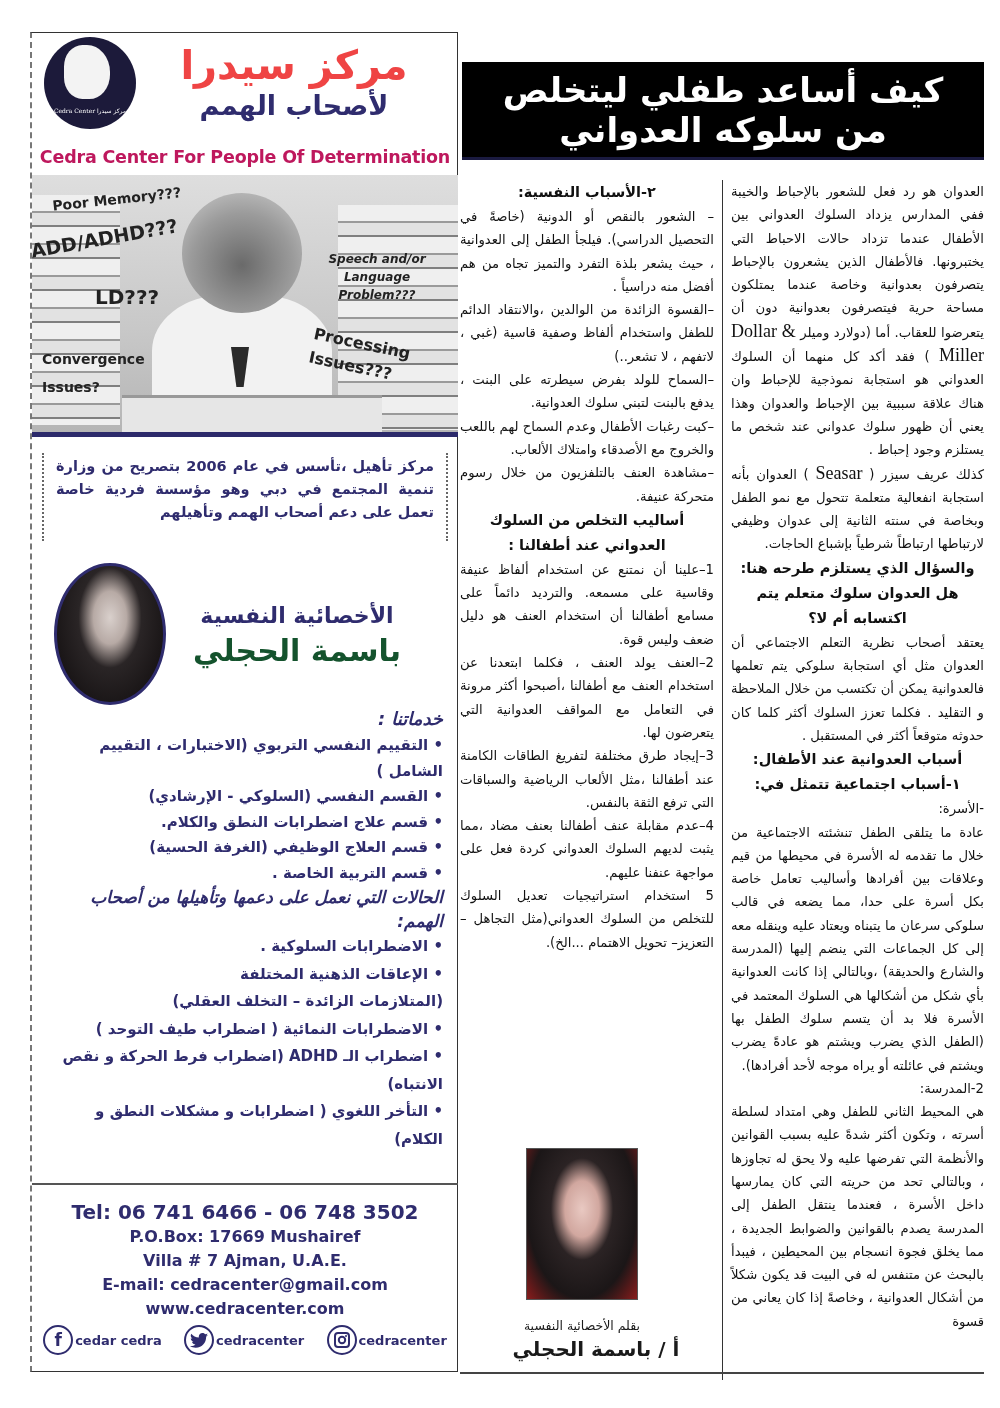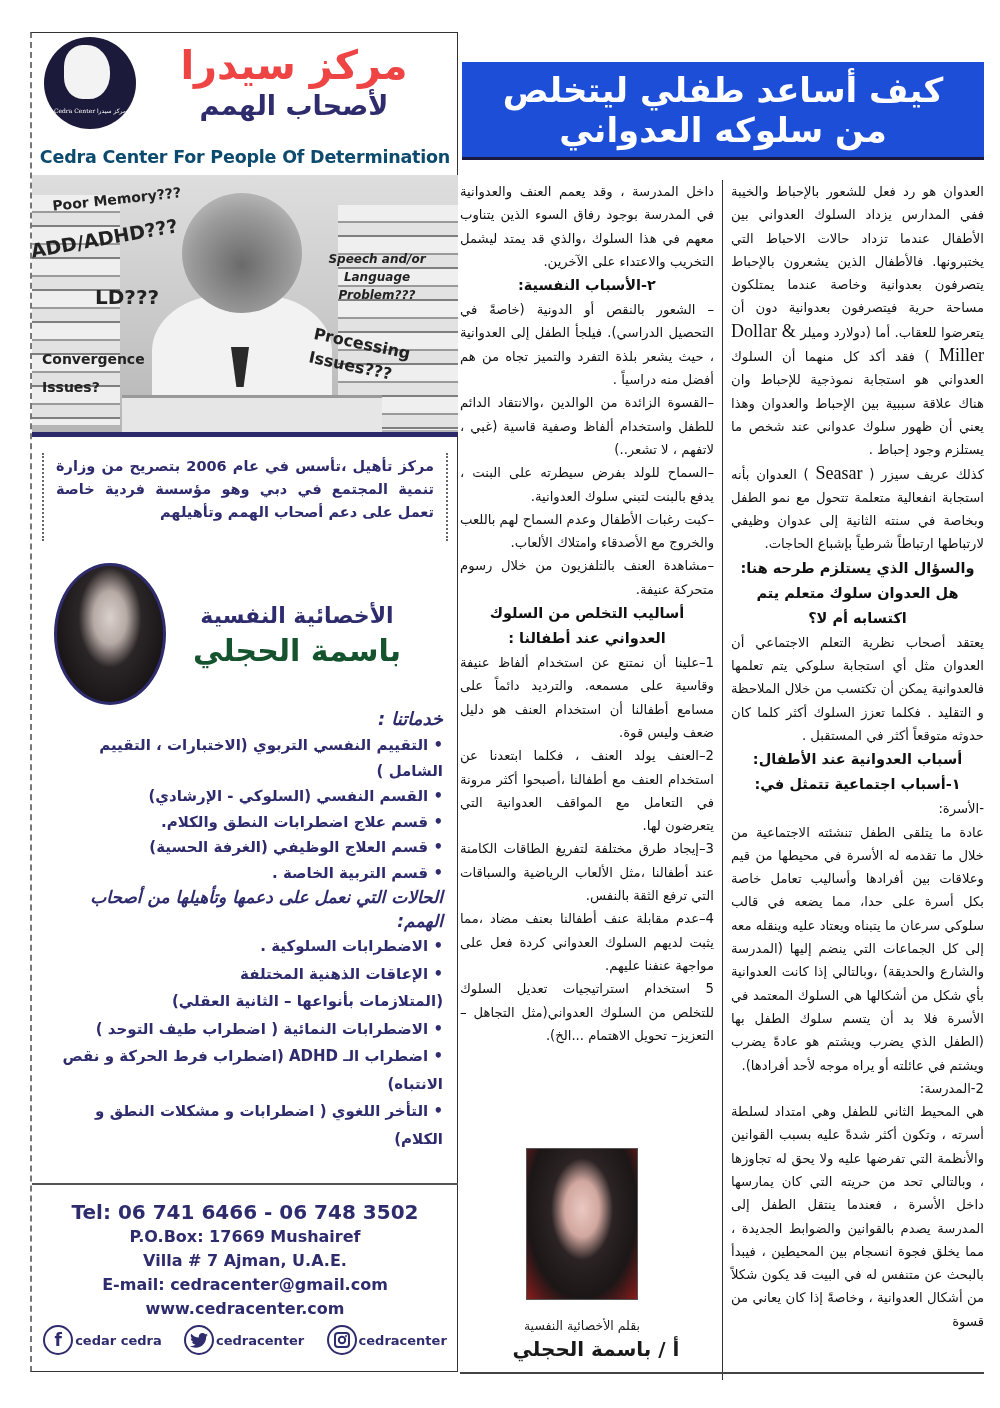--- a/index.html
+++ b/index.html
@@ -7,21 +7,21 @@
   body { position: relative; font-family: "DejaVu Sans", sans-serif; color: #1a1a1a; }
 
   
   .ad { position: absolute; left: 30px; top: 32px; width: 428px; height: 1340px; border: 1px solid #333; border-left: 2px dashed #777; }
   .ad-header { position: absolute; left: 0; top: 0; width: 426px; height: 142px; }
   .logo { position: absolute; left: 12px; top: 4px; width: 92px; height: 92px; border-radius: 50%; background: #1c1a3a; overflow: hidden; }
   .logo .head { position: absolute; left: 20px; top: 8px; width: 46px; height: 54px; border-radius: 40% 50% 45% 40%; background: #f3f3f3; }
   .logo .cap { position: absolute; left: 6px; top: 70px; width: 80px; font-size: 6px; color: #fff; text-align: center; font-family: "DejaVu Serif", serif; }
   .ad-title-ar { position: absolute; right: 14px; top: 10px; width: 300px; text-align: center; direction: rtl; color: #ef4444; font-weight: bold; font-size: 40px; line-height: 44px; letter-spacing: 2px; }
   .ad-sub-ar { position: absolute; right: 14px; top: 56px; width: 300px; text-align: center; direction: rtl; color: #2f2c6e; font-weight: bold; font-size: 27px; line-height: 34px; }
-  .ad-title-en { position: absolute; left: 0; top: 114px; width: 426px; text-align: center; color: #0c4a6e; font-weight: bold; font-size: 17.5px; font-family: "DejaVu Sans", sans-serif; letter-spacing: -0.2px; }
+  .ad-title-en { position: absolute; left: 0; top: 114px; width: 426px; text-align: center; color: #be185d; font-weight: bold; font-size: 17.5px; font-family: "DejaVu Sans", sans-serif; letter-spacing: -0.2px; }
 
   .poster { position: absolute; left: 0; top: 142px; width: 426px; height: 262px; background: linear-gradient(180deg,#dedede 0%,#c8c8c8 60%,#b5b5b5 100%); overflow: hidden; border-bottom: 5px solid #2c2a6b; }
   .poster .books-l, .poster .books-r { position: absolute; background: repeating-linear-gradient(180deg,#efefef 0 16px,#9a9a9a 16px 18px,#e2e2e2 18px 30px,#7f7f7f 30px 32px); }
   .poster .books-l { left: 0; top: 20px; width: 88px; height: 230px; }
   .poster .books-r { right: 0; top: 30px; width: 120px; height: 225px; }
   .poster .kid-head { position: absolute; left: 150px; top: 18px; width: 120px; height: 120px; border-radius: 50%; background: radial-gradient(circle at 50% 60%,#6a6a6a 0%,#9b9b9b 55%,#cfcfcf 100%); }
   .poster .kid-body { position: absolute; left: 120px; top: 120px; width: 180px; height: 140px; border-radius: 40% 40% 0 0; background: #f2f2f2; }
   .poster .tie { position: absolute; left: 199px; top: 172px; width: 18px; height: 40px; background: #2a2a2a; clip-path: polygon(0 0,100% 0,70% 100%,30% 100%); }
   .poster .desk { position: absolute; left: 90px; top: 220px; width: 260px; height: 40px; background: #e6e6e6; border-top: 3px solid #999; }
   .ptxt { position: absolute; font-weight: bold; color: #222; font-family: "DejaVu Sans", sans-serif; white-space: nowrap; }
@@ -49,21 +49,21 @@
   .cases li.cont::before { content: ""; }
 
   .contact { position: absolute; left: 0; top: 1150px; width: 426px; height: 188px; border-top: 2px solid #555; text-align: center; color: #2f2c6e; font-weight: bold; font-family: "DejaVu Sans", sans-serif; }
   .tel { margin-top: 14px; font-size: 20px; line-height: 26px; }
   .addr { font-size: 16px; line-height: 24px; }
   .social { position: absolute; left: 0; top: 140px; width: 426px; display: flex; justify-content: space-around; align-items: center; font-size: 13px; }
   .social .item { display: flex; align-items: center; gap: 2px; }
   .circle { width: 30px; height: 30px; border: 2px solid #2f2c6e; border-radius: 50%; display: flex; align-items: center; justify-content: center; font-size: 17px; font-weight: bold; }
 
   
-  .banner { position: absolute; left: 462px; top: 62px; width: 522px; height: 98px; background: #1d4ed8; color: #fff; direction: rtl; text-align: center; font-weight: bold; font-size: 34px; line-height: 40px; padding-top: 8px; border-bottom: 3px solid #1a1a40; }
+  .banner { position: absolute; left: 462px; top: 62px; width: 522px; height: 98px; background: #000000; color: #fff; direction: rtl; text-align: center; font-weight: bold; font-size: 34px; line-height: 40px; padding-top: 8px; border-bottom: 3px solid #1a1a40; }
   .col { position: absolute; direction: rtl; text-align: justify; font-size: 13.2px; line-height: 23.3px; color: #111; font-family: "DejaVu Sans", sans-serif; }
   .col-right { left: 722px; top: 180px; width: 262px; border-left: 1px solid #333; padding-left: 8px; height: 1200px; }
   .col-mid { left: 460px; top: 180px; width: 254px; }
   .col p { margin: 0; }
   .col .h { font-weight: bold; text-align: center; font-size: 14.5px; line-height: 25px; }
   .col .sub { text-align: right; }
   .latin { font-family: "Liberation Serif", serif; font-size: 18px; }
 
   .author-photo { position: absolute; left: 526px; top: 1148px; width: 112px; height: 152px; border: 1px solid #555; background: radial-gradient(ellipse at 50% 40%,#e9c9c2 0%,#d1a79f 22%,#2b2324 40%,#1b1617 70%,#8a1c1c 100%); }
   .byline-role { position: absolute; left: 470px; top: 1318px; width: 224px; direction: rtl; text-align: center; font-size: 12.5px; }
@@ -111,21 +111,21 @@
     <li>القسم النفسي (السلوكي - الإرشادي)</li>
     <li>قسم علاج اضطرابات النطق والكلام.</li>
     <li>قسم العلاج الوظيفي (الغرفة الحسية)</li>
     <li>قسم التربية الخاصة .</li>
   </ul>
 
   <div class="cases-h">الحالات التي نعمل على دعمها وتأهيلها من أصحاب الهمم:</div>
   <ul class="list cases">
     <li>الاضطرابات السلوكية .</li>
     <li>الإعاقات الذهنية المختلفة</li>
-    <li class="cont">(المتلازمات بأنواعها – الثانية العقلي)</li>
+    <li class="cont">(المتلازمات الزائدة – التخلف العقلي)</li>
     <li>الاضطرابات النمائية ( اضطراب طيف التوحد )</li>
     <li>اضطراب الـ ADHD (اضطراب فرط الحركة و نقص الانتباه)</li>
     <li>التأخر اللغوي ( اضطرابات و مشكلات النطق و الكلام)</li>
   </ul>
 
   <div class="contact">
     <div class="tel">Tel: 06 741 6466 - 06 748 3502</div>
     <div class="addr">P.O.Box: 17669 Mushairef</div>
     <div class="addr">Villa # 7 Ajman, U.A.E.</div>
     <div class="addr">E-mail: cedracenter@gmail.com</div>
@@ -177,21 +177,20 @@
   <p>يعتقد أصحاب نظرية التعلم الاجتماعي أن العدوان مثل أي استجابة سلوكي يتم تعلمها فالعدوانية يمكن أن تكتسب من خلال الملاحظة و التقليد . فكلما تعزز السلوك أكثر كلما كان حدوثه متوقعاً أكثر في المستقبل .</p>
   <p class="h">أسباب العدوانية عند الأطفال:</p>
   <p class="h">١-أسباب اجتماعية تتمثل في:</p>
   <p class="sub">-الأسرة:</p>
   <p>عادة ما يتلقى الطفل تنشئته الاجتماعية من خلال ما تقدمه له الأسرة في محيطها من قيم وعلاقات بين أفرادها وأساليب تعامل خاصة بكل أسرة على حدا، مما يضعه في قالب سلوكي سرعان ما يتبناه ويعتاد عليه وينقله معه إلى كل الجماعات التي ينضم إليها (المدرسة والشارع والحديقة) ،وبالتالي إذا كانت العدوانية بأي شكل من أشكالها هي السلوك المعتمد في الأسرة فلا بد أن يتسم سلوك الطفل بها (الطفل الذي يضرب ويشتم هو عادةً يضرب ويشتم في عائلته أو يراه موجه لأحد أفرادها).</p>
   <p class="sub">2-المدرسة:</p>
   <p>هي المحيط الثاني للطفل وهي امتداد لسلطة أسرته ، وتكون أكثر شدةً عليه بسبب القوانين والأنظمة التي تفرضها عليه ولا يحق له تجاوزها ، وبالتالي تحد من حريته التي كان يمارسها داخل الأسرة ، فعندما ينتقل الطفل إلى المدرسة يصدم بالقوانين والضوابط الجديدة ، مما يخلق فجوة انسجام بين المحيطين ، فيبدأ بالبحث عن متنفس له في البيت قد يكون شكلاً من أشكال العدوانية ، وخاصةً إذا كان يعاني من قسوة</p>
 </div>
 
 <div class="col col-mid">
-  <p>داخل المدرسة ، وقد يعمم العنف والعدوانية في المدرسة بوجود رفاق السوء الذين يتناوب معهم في هذا السلوك ،والذي قد يمتد ليشمل التخريب والاعتداء على الآخرين.</p>
   <p class="h">٢-الأسباب النفسية:</p>
   <p>– الشعور بالنقص أو الدونية (خاصةً في التحصيل الدراسي). فيلجأ الطفل إلى العدوانية ، حيث يشعر بلذة التفرد والتميز تجاه من هم أفضل منه دراسياً .</p>
   <p>–القسوة الزائدة من الوالدين ،والانتقاد الدائم للطفل واستخدام ألفاظ وصفية قاسية (غبي ، لاتفهم ، لا تشعر..)</p>
   <p>–السماح للولد بفرض سيطرته على البنت ، يدفع بالبنت لتبني سلوك العدوانية.</p>
   <p>–كبت رغبات الأطفال وعدم السماح لهم باللعب والخروج مع الأصدقاء وامتلاك الألعاب.</p>
   <p>–مشاهدة العنف بالتلفزيون من خلال رسوم متحركة عنيفة.</p>
   <p class="h">أساليب التخلص من السلوك العدواني عند أطفالنا :</p>
   <p>1–علينا أن نمتنع عن استخدام ألفاظ عنيفة وقاسية على مسمعه. والترديد دائماً على مسامع أطفالنا أن استخدام العنف هو دليل ضعف وليس قوة.</p>
   <p>2–العنف يولد العنف ، فكلما ابتعدنا عن استخدام العنف مع أطفالنا ،أصبحوا أكثر مرونة في التعامل مع المواقف العدوانية التي يتعرضون لها.</p>
   <p>3–إيجاد طرق مختلفة لتفريغ الطاقات الكامنة عند أطفالنا ،مثل الألعاب الرياضية والسباقات التي ترفع الثقة بالنفس.</p>

